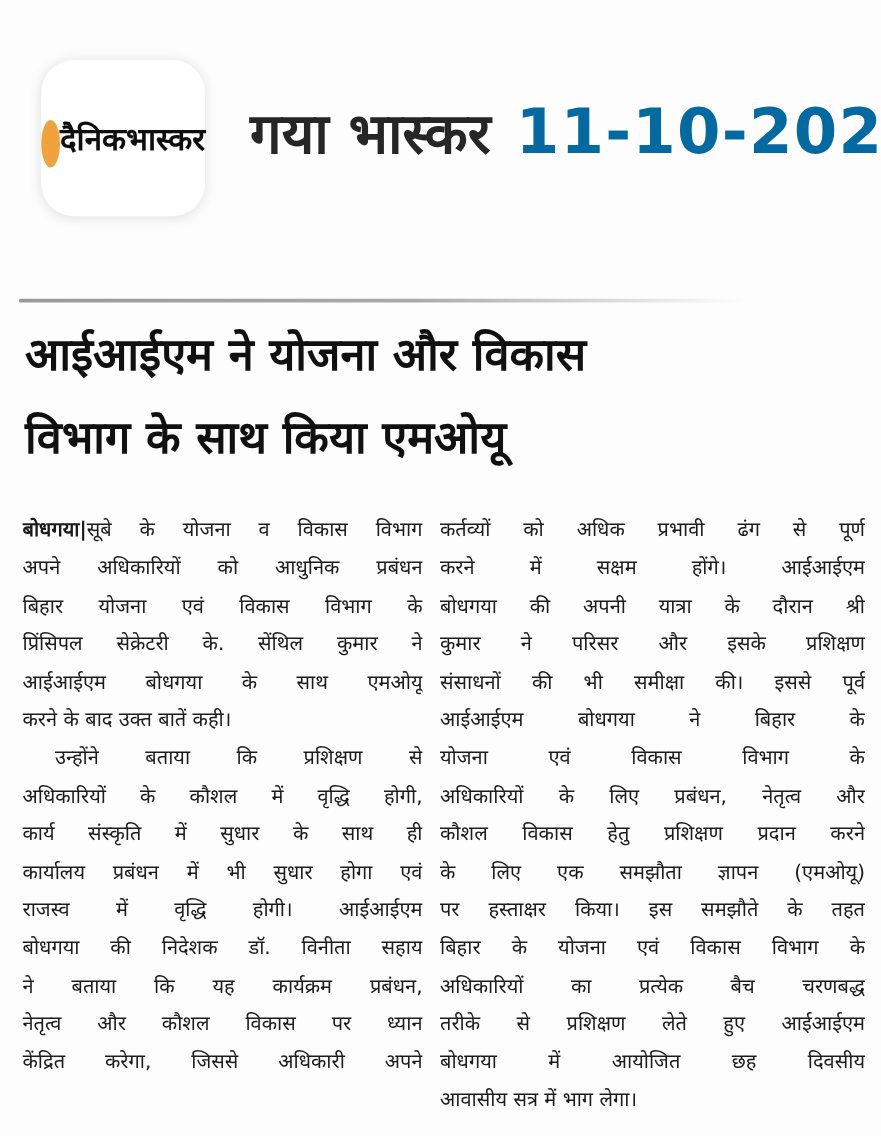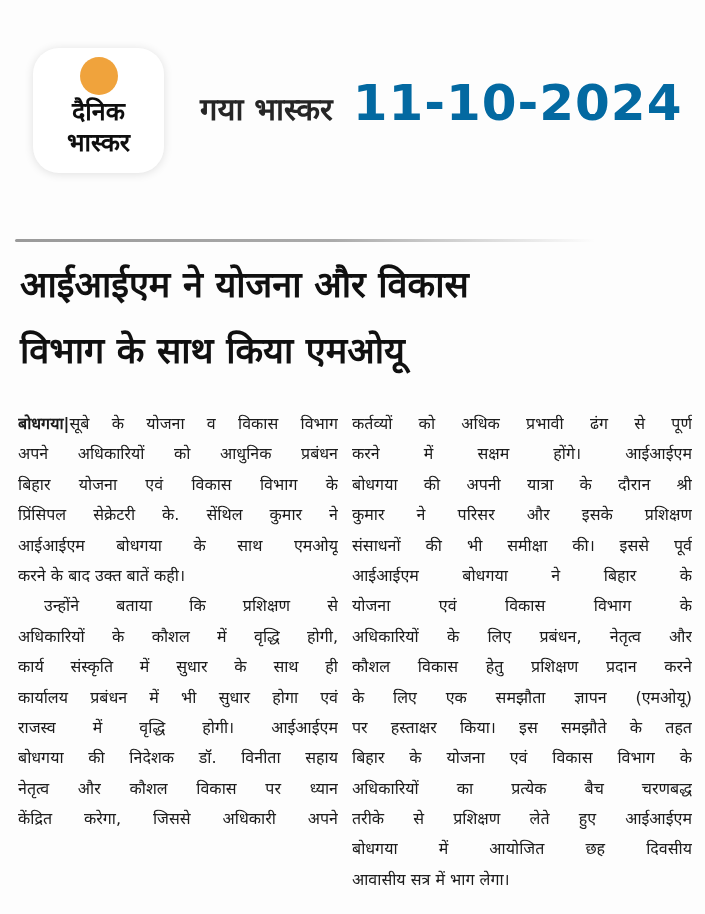--- a/index.html
+++ b/index.html
@@ -19,21 +19,21 @@
   .logo-card {
     position: absolute;
     left: 33px;
     top: 48px;
     width: 131px;
     height: 125px;
     background: #ffffff;
     border-radius: 26px;
     box-shadow: 0 1px 10px rgba(0,0,0,0.12);
     display: flex;
-    flex-direction: column;
+    flex-direction: row;
     align-items: center;
     box-sizing: border-box;
   }
   .sun {
     width: 38px;
     height: 38px;
     border-radius: 50%;
     margin-top: 9px;
     background: #F0A33C;
   }
@@ -49,21 +49,21 @@
   .masthead {
     position: absolute;
     left: 200px;
     top: 74px;
     display: flex;
     align-items: baseline;
     gap: 20px;
     white-space: nowrap;
   }
   .paper-title {
-    font-size: 31px;
+    font-size: 45px;
     font-weight: bold;
     color: #262626;
   }
   .issue-date {
     font-size: 50px;
     font-weight: bold;
     color: #0369a1;
     letter-spacing: 1px;
   }
   
@@ -135,20 +135,21 @@
       <div class="bline">बिहार योजना एवं विकास विभाग के</div>
       <div class="bline">प्रिंसिपल सेक्रेटरी के. सेंथिल कुमार ने</div>
       <div class="bline">आईआईएम बोधगया के साथ एमओयू</div>
       <div class="bline endline">करने के बाद उक्त बातें कही।</div>
       <div class="bline indent">उन्होंने बताया कि प्रशिक्षण से</div>
       <div class="bline">अधिकारियों के कौशल में वृद्धि होगी,</div>
       <div class="bline">कार्य संस्कृति में सुधार के साथ ही</div>
       <div class="bline">कार्यालय प्रबंधन में भी सुधार होगा एवं</div>
       <div class="bline">राजस्व में वृद्धि होगी। आईआईएम</div>
       <div class="bline">बोधगया की निदेशक डॉ. विनीता सहाय</div>
+      <div class="bline">ने बताया कि यह कार्यक्रम प्रबंधन,</div>
       <div class="bline">नेतृत्व और कौशल विकास पर ध्यान</div>
       <div class="bline">केंद्रित करेगा, जिससे अधिकारी अपने</div>
     </div>
   <div class="col col-right">
       <div class="bline">कर्तव्यों को अधिक प्रभावी ढंग से पूर्ण</div>
       <div class="bline">करने में सक्षम होंगे। आईआईएम</div>
       <div class="bline">बोधगया की अपनी यात्रा के दौरान श्री</div>
       <div class="bline">कुमार ने परिसर और इसके प्रशिक्षण</div>
       <div class="bline">संसाधनों की भी समीक्षा की। इससे पूर्व</div>
       <div class="bline">आईआईएम बोधगया ने बिहार के</div>

